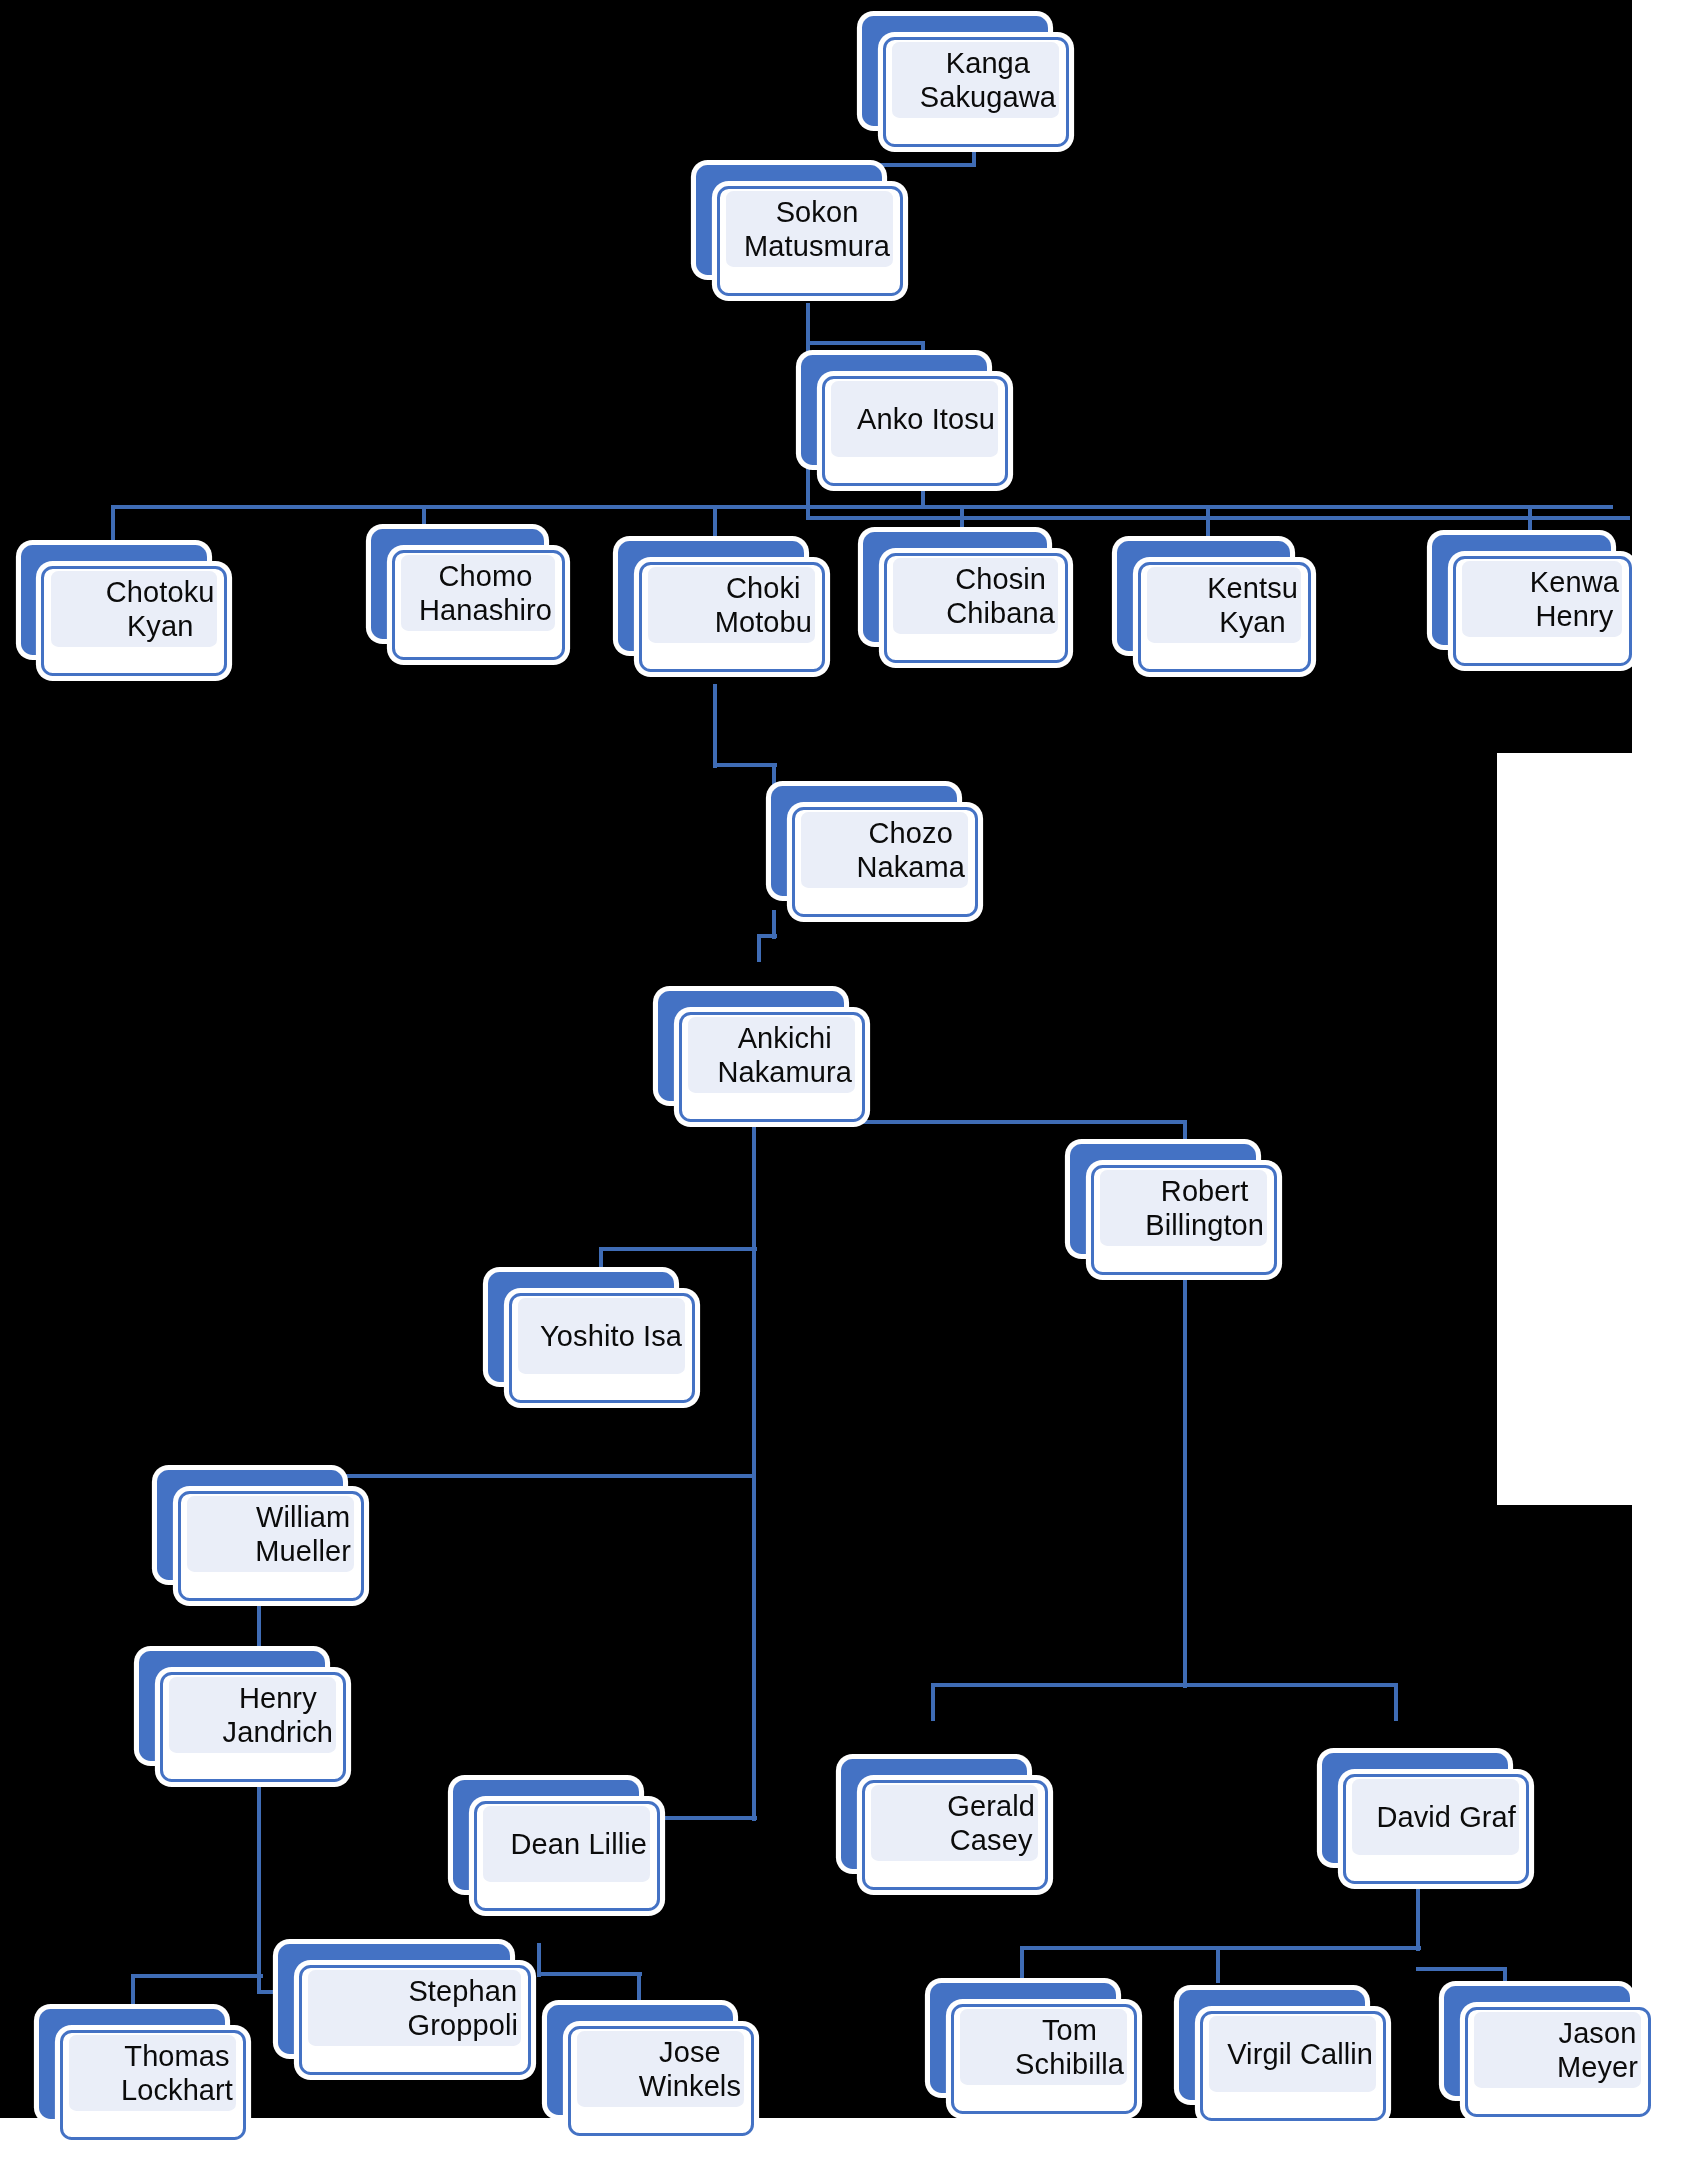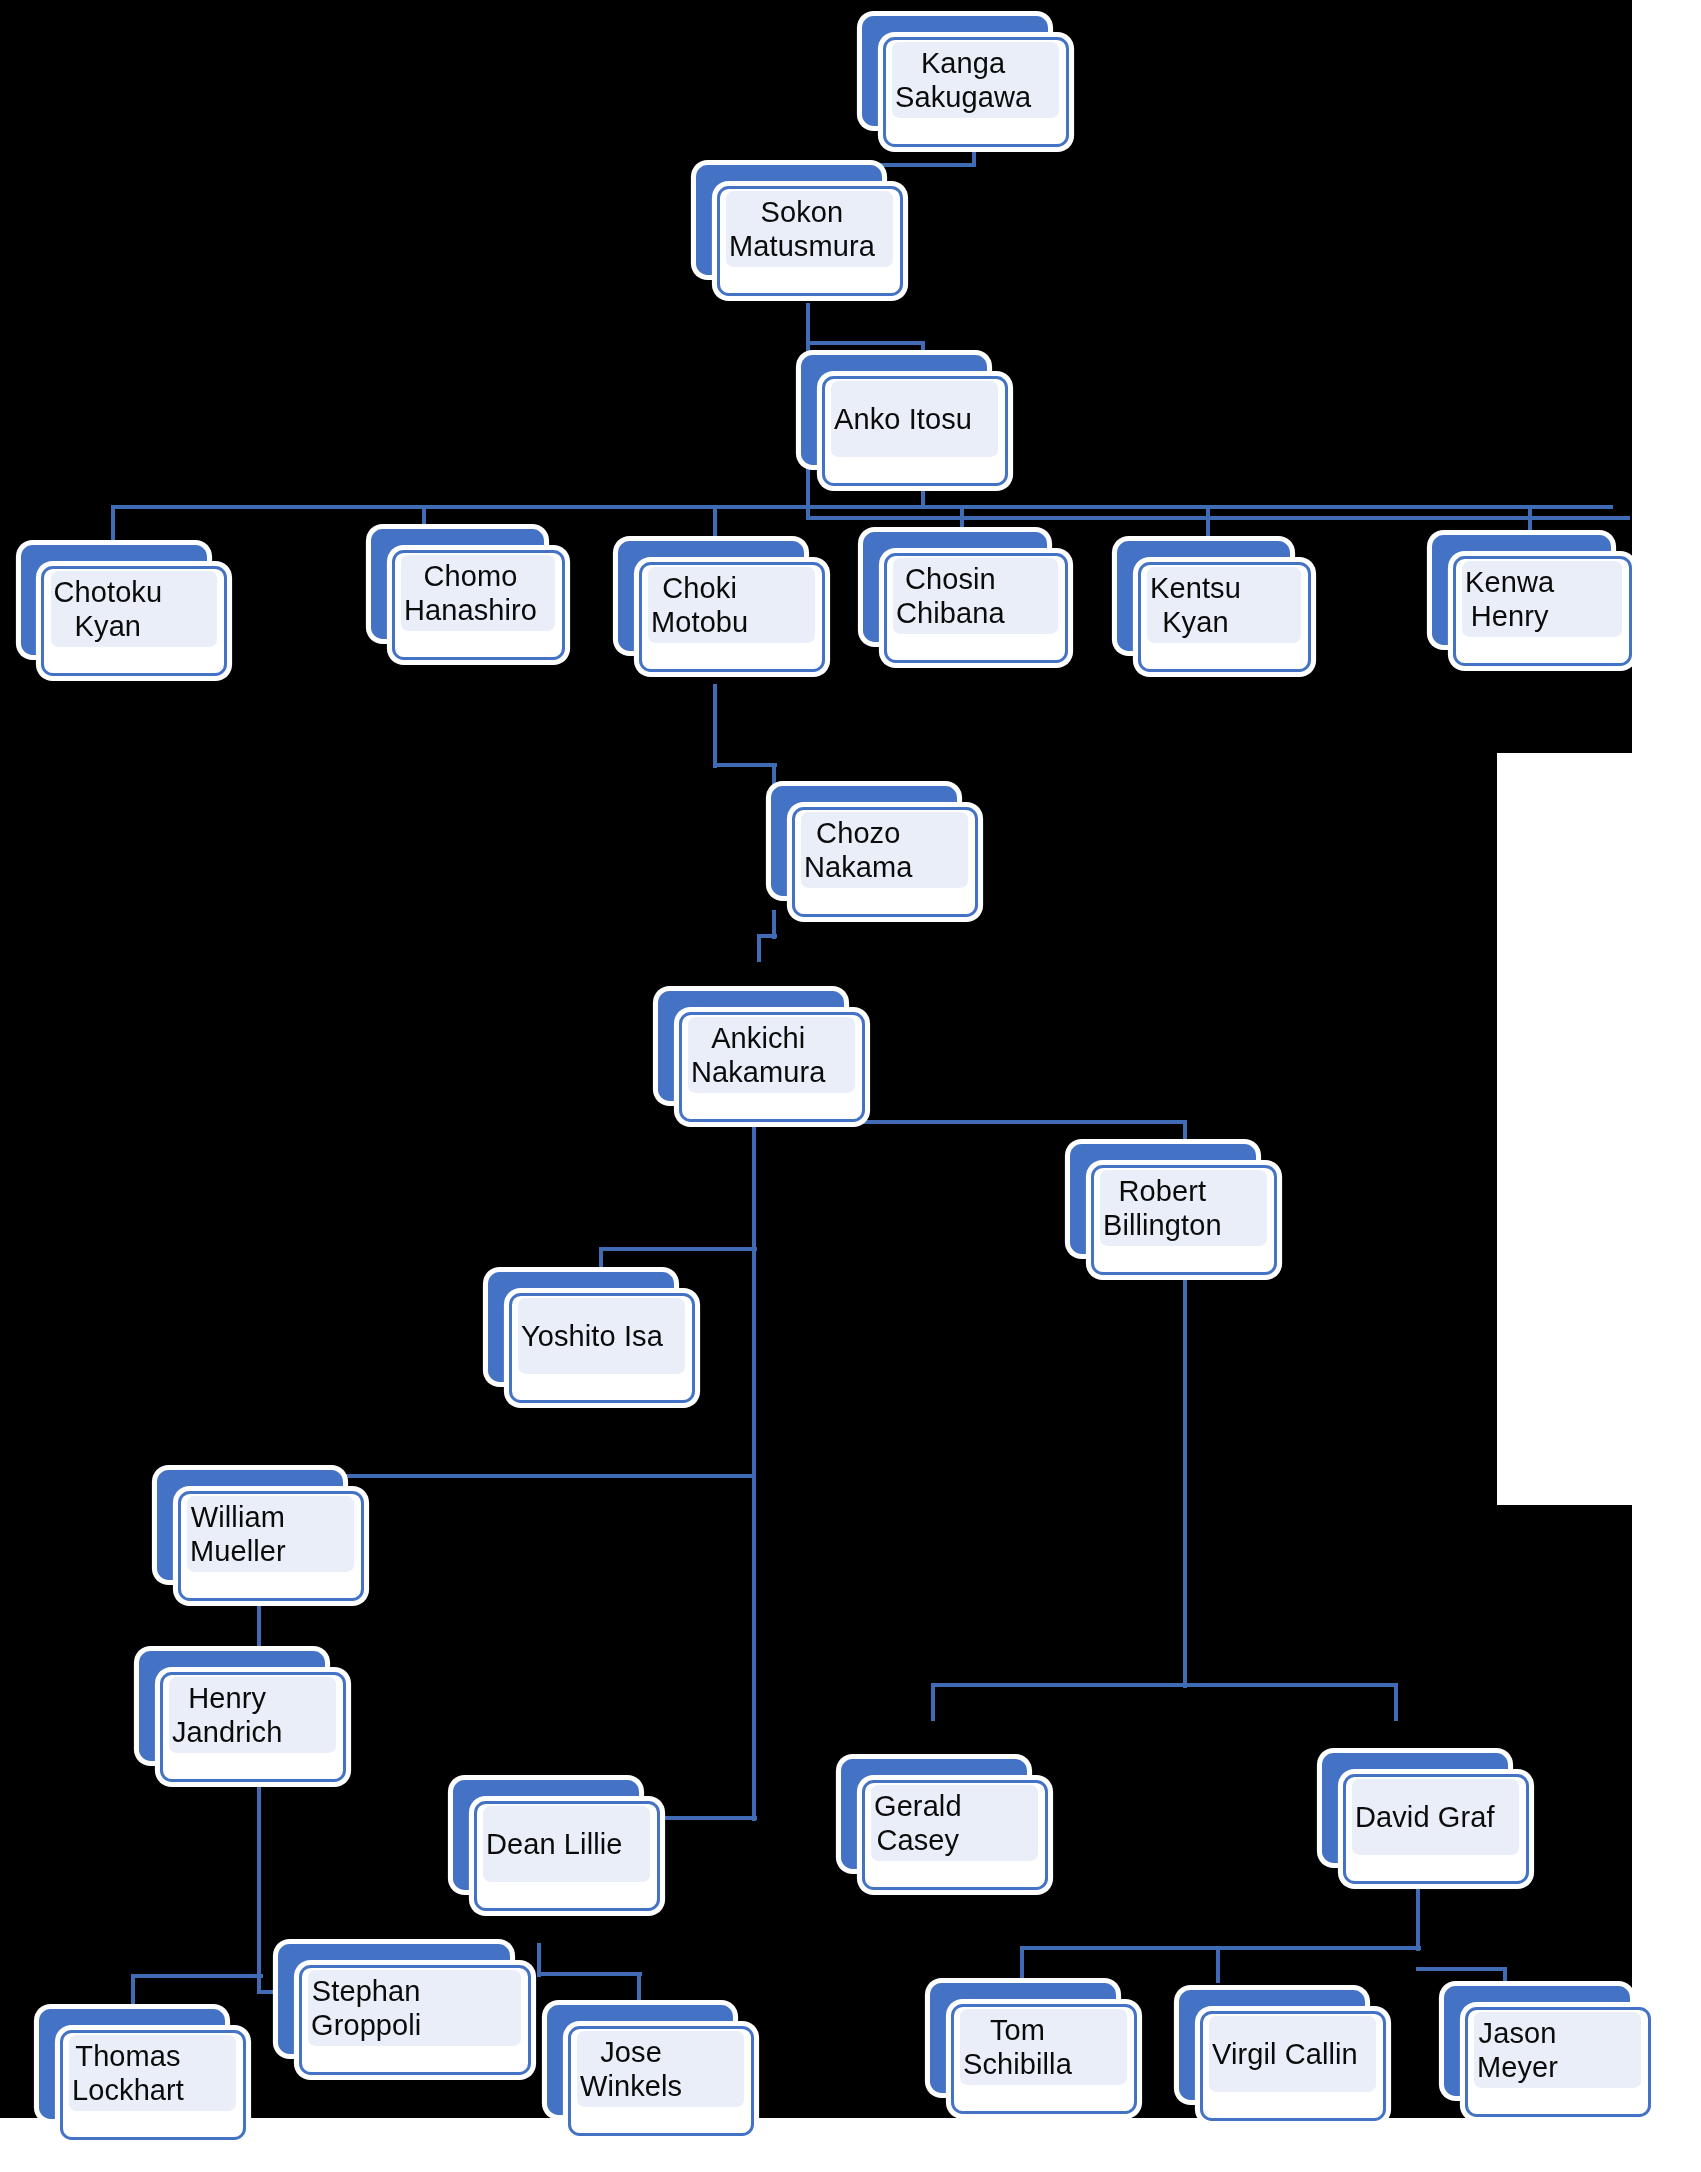--- a/index.html
+++ b/index.html
@@ -60,21 +60,21 @@
   .node .inner {
     position: absolute;
     left: 6.6px;
     top: 2.9px;
     right: 6.6px;
     bottom: 26px;
     background: #eaeef8;
     border-radius: 7.3px;
     display: flex;
     align-items: center;
-    justify-content: flex-start;
+    justify-content: flex-end;
     text-align: center;
     box-sizing: border-box;
   }
   .node .label {
     color: #0b0b0b;
     font-size: 29px;
     line-height: 1.18;
     letter-spacing: 0.1px;
     padding: 0 2.9px;
     white-space: pre-line;

